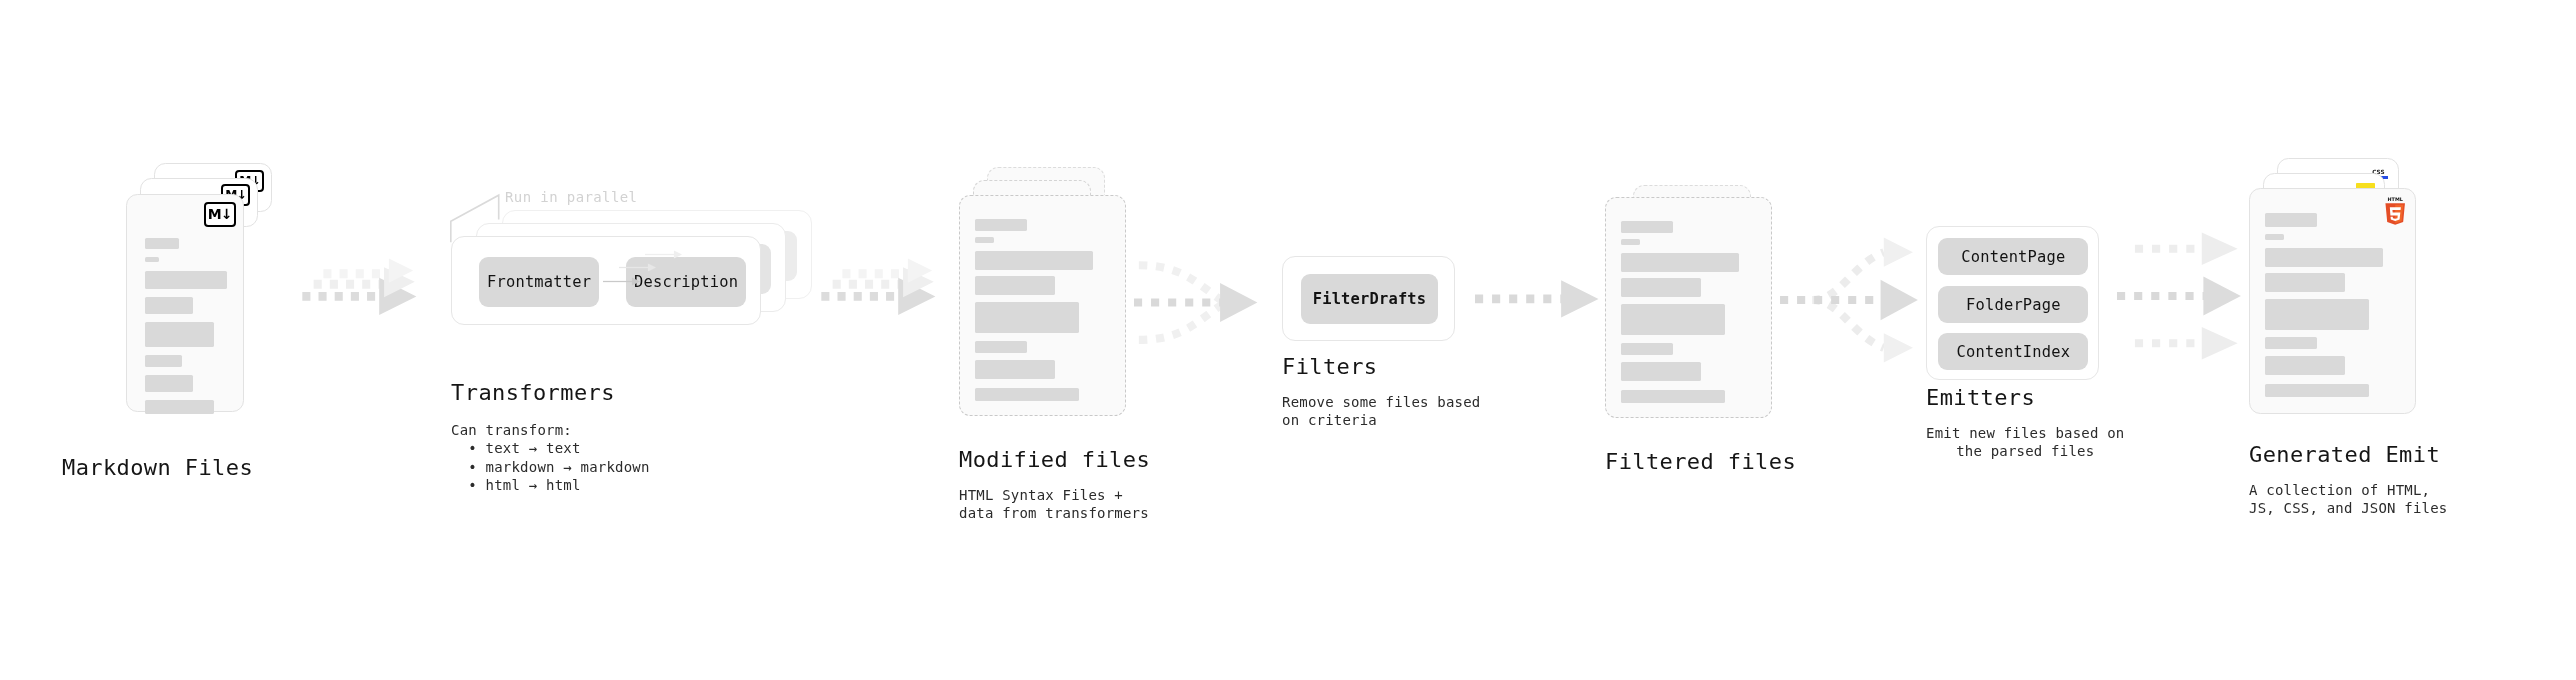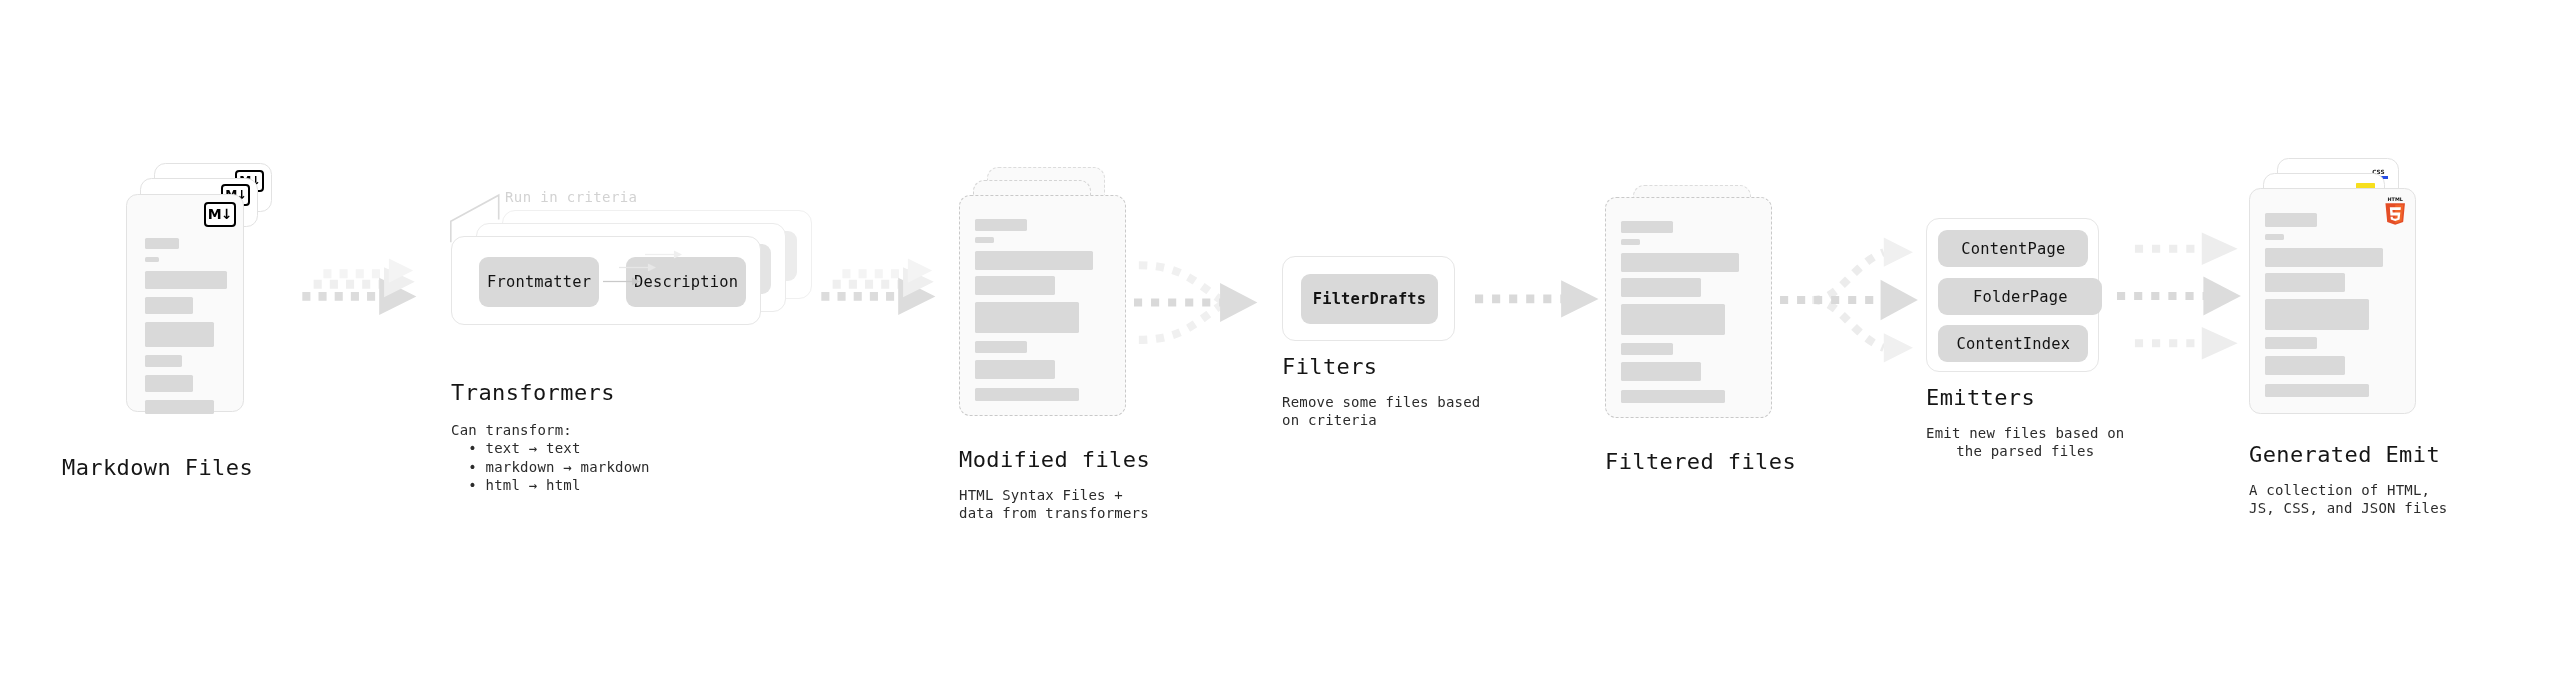--- a/index.html
+++ b/index.html
@@ -108,21 +108,21 @@
     <polygon points="95,22 141,45 95,68" fill="#dcdcdc"></polygon>
     <polygon points="101,9 139,27 101,46" fill="#efefef"></polygon>
     <polygon points="107,-2 137,13 107,28" fill="#f4f4f4"></polygon>
   </svg>
 
   <div class="node" style="left:443px;top:187px;">
 
     <svg class="abs-svg" width="211" height="57" style="left:6.5px;top:0px;" viewBox="0 0 260 70">
       <path d="M1,68 L1,42 L60,10 L60,40" stroke="#dadada" stroke-width="2" fill="none"></path>
     </svg>
-    <div class="parallel-label" style="left:62px;top:1.6px;">Run in criteria</div>
+    <div class="parallel-label" style="left:62px;top:1.6px;">Run in parallel</div>
 
     <div class="obox" style="left:59px;top:23px;width:310px;height:89px;border-color:#f0f0f0;">
       <div class="pill faint2" style="left:27px;top:19.5px;width:120px;height:50px;">Frontmatter</div>
       <div class="pill faint2" style="left:174px;top:19.5px;width:120px;height:50px;">Description</div>
     </div>
     <div class="obox" style="left:33px;top:36px;width:310px;height:89px;border-color:#ebebeb;">
       <div class="pill faint1" style="left:27px;top:19.5px;width:120px;height:50px;">Frontmatter</div>
       <div class="pill faint1" style="left:174px;top:19.5px;width:120px;height:50px;">Description</div>
     </div>
 
@@ -226,23 +226,23 @@
       <path d="M40,95 C74,95 90,50 128,36" stroke="#ececec"></path>
       <path d="M40,95 C74,95 90,140 128,154" stroke="#ececec"></path>
       <line x1="0" y1="95" x2="130" y2="95" stroke="#d9d9d9"></line>
     </g>
     <polygon points="124,70 170,95 124,120" fill="#dcdcdc"></polygon>
     <polygon points="128,18 164,36 128,54" fill="#f0f0f0"></polygon>
     <polygon points="128,136 164,154 128,172" fill="#f0f0f0"></polygon>
   </svg>
 
   <div class="node" style="left:1926px;top:218px;">
-    <div class="obox" style="left:0px;top:0px;width:173px;height:154px;">
+    <div class="obox" style="left:0px;top:8px;width:173px;height:154px;">
       <div class="pill" style="left:11.4px;top:11.4px;width:150px;height:37px;">ContentPage</div>
-      <div class="pill" style="left:11.4px;top:59px;width:164px;height:37px;">FolderPage</div>
+      <div class="pill" style="left:11.4px;top:59px;width:150px;height:37px;">FolderPage</div>
       <div class="pill" style="left:11.4px;top:106px;width:150px;height:37px;">ContentIndex</div>
     </div>
     <div class="title" style="left:0px;top:167px;">Emitters</div>
     <div class="subtitle" style="left:0px;top:206px;text-align:center;">Emit new files based on
 the parsed files</div>
   </div>
 
   <svg class="abs-svg" width="163" height="163" style="left:2117px;top:221px;" viewBox="0 0 200 200">
     <g stroke-width="10" stroke-dasharray="10 11" fill="none">
       <line x1="22" y1="34" x2="108" y2="34" stroke="#ededed"></line>

